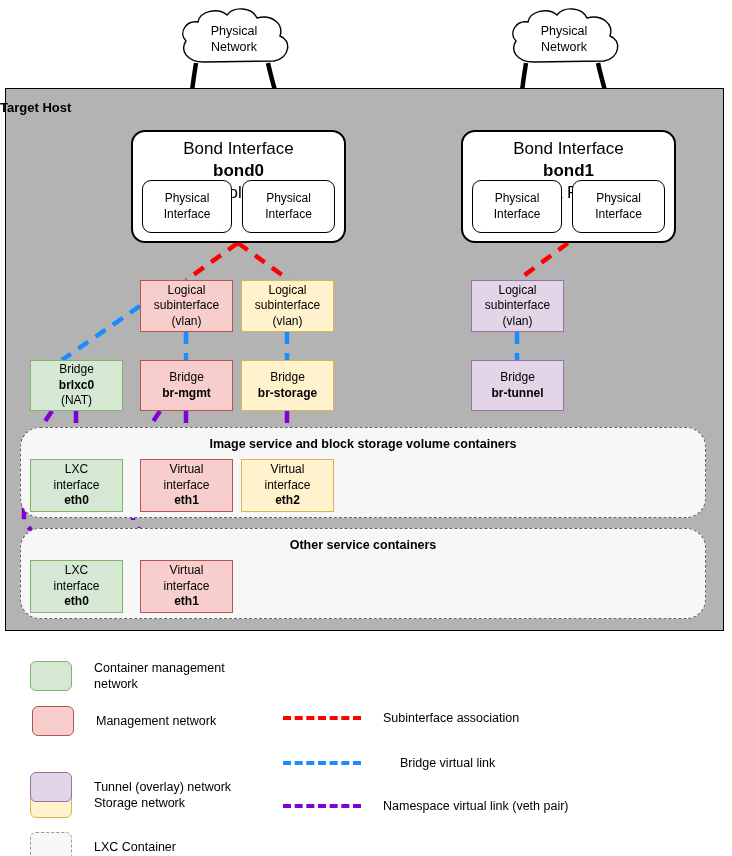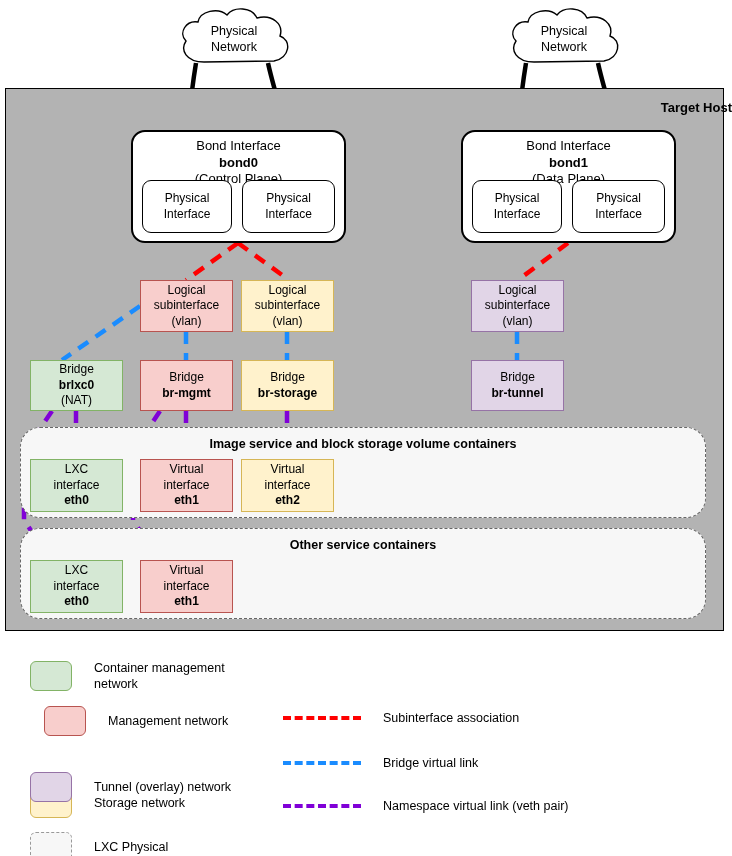--- a/index.html
+++ b/index.html
@@ -15,21 +15,21 @@
   .links{position:absolute;left:0;top:0;width:732px;height:856px;overflow:visible;}
   #links-under{z-index:1;}
   #links-over{z-index:3;pointer-events:none;}
 
   
   .host-box{
     position:absolute;left:5px;top:88px;width:719px;height:543px;
     background:#b3b3b3;border:1px solid #000;box-sizing:border-box;z-index:2;
   }
   .host-title{
-    position:absolute;left:0;top:100px;width:732px;text-align:right;
+    position:absolute;left:0;top:100px;width:732px;text-align:left;
     font-size:13px;font-weight:bold;z-index:4;
   }
 
   
   .cloud{position:absolute;z-index:4;}
   .cloud svg{display:block;}
   .cloud .ctext{
     position:absolute;left:0;top:0;width:100%;height:100%;
     display:flex;flex-direction:column;align-items:center;justify-content:center;
     font-size:12.5px;line-height:1.25;text-align:center;pointer-events:none;
@@ -40,21 +40,21 @@
     position:absolute;box-sizing:border-box;border-radius:0;
     display:flex;flex-direction:column;align-items:center;justify-content:center;
     font-size:12px;line-height:1.3;text-align:center;z-index:4;
   }
   .node b{font-weight:bold;}
 
   .bond{
     background:#ffffff;border:2.5px solid #000;border-radius:14px;
     justify-content:flex-start;padding-top:6px;
   }
-  .bond .bond-label{font-size:13px;line-height:1.28;}
+  .bond .bond-label{font-size:17px;line-height:1.28;}
   .phys{
     background:#ffffff;border:1.6px solid #000;border-radius:9px;
     font-size:12px;line-height:1.3;
   }
 
   .green {background:#d5e8d4;border:1.6px solid #82b366;}
   .pink  {background:#f8cecc;border:1.6px solid #b85450;}
   .yellow{background:#fff2cc;border:1.6px solid #d6b656;}
   .purple{background:#e1d5e7;border:1.6px solid #9673a6;}
 
@@ -239,47 +239,47 @@
     <b>eth1</b>
   </div>
 
   <div class="legend">
 
     <div class="lg-row" style="left:30px;top:20px;">
       <div class="sw" style="background:#d5e8d4;border:1.6px solid #82b366;"></div>
       <div class="lg-text" style="width:160px;">Container management network</div>
     </div>
 
-    <div class="lg-row" style="left:44px;top:66px;">
+    <div class="lg-row" style="left:32px;top:66px;">
       <div class="sw" style="background:#f8cecc;border:1.6px solid #b85450;"></div>
       <div class="lg-text">Management network</div>
     </div>
 
     <div class="lg-row" style="left:30px;top:108px;margin-top:40px;">
       <div class="sw" style="background:#fff2cc;border:1.6px solid #d6b656;"></div>
       <div class="lg-text">Storage network</div>
     </div>
 
     <div class="lg-row" style="left:30px;top:132px;">
       <div class="sw" style="background:#e1d5e7;border:1.6px solid #9673a6;"></div>
       <div class="lg-text">Tunnel (overlay) network</div>
     </div>
 
     <div class="lg-row" style="left:30px;top:192px;">
       <div class="sw sw-lxc"></div>
-      <div class="lg-text">LXC Physical</div>
+      <div class="lg-text">LXC Container</div>
     </div>
 
 
     <div class="lg-row" style="left:283px;top:70px;">
       <div class="lnsw ln-red"></div>
       <div class="lg-text">Subinterface association</div>
     </div>
 
-    <div class="lg-row" style="left:283px;top:115px;">
+    <div class="lg-row" style="left:283px;top:115px;gap:17px;">
       <div class="lnsw ln-blue"></div>
       <div class="lg-text">Bridge virtual link</div>
     </div>
 
     <div class="lg-row" style="left:283px;top:158px;">
       <div class="lnsw ln-violet"></div>
       <div class="lg-text">Namespace virtual link (veth pair)</div>
     </div>
 
   </div>

